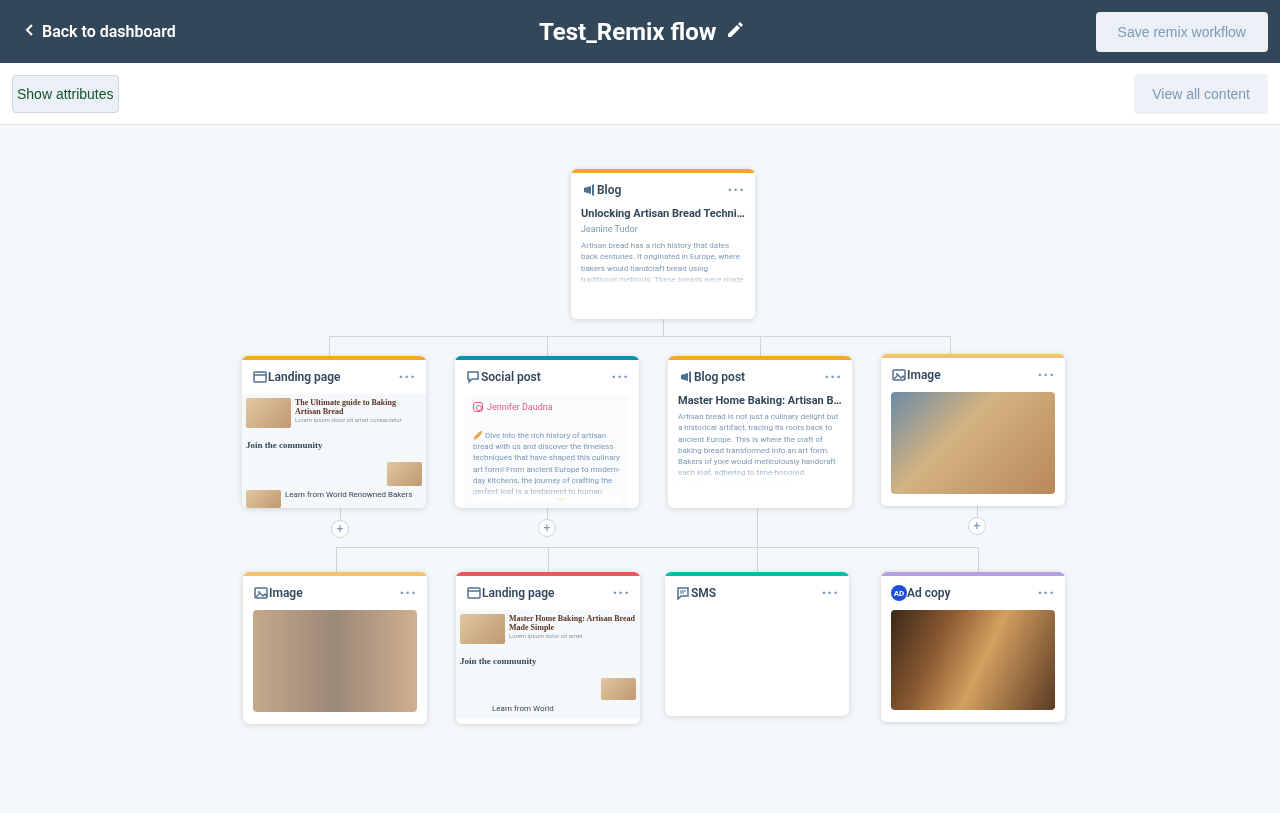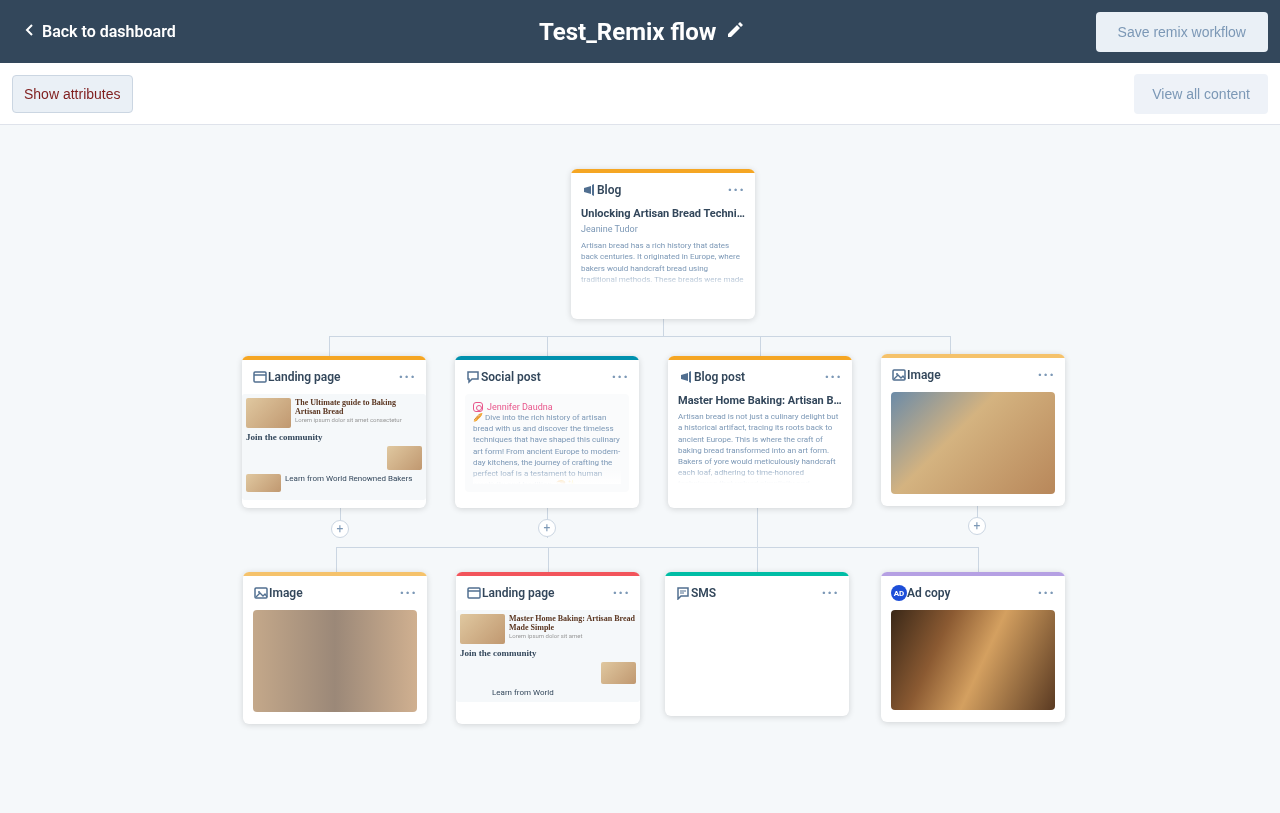--- a/index.html
+++ b/index.html
@@ -6,21 +6,21 @@
 body { font-family: -apple-system, BlinkMacSystemFont, "Segoe UI", Roboto, sans-serif; background: #f5f8fa; width: 1280px; height: 813px; overflow: hidden; }
 
 .topbar { background: #33475b; height: 63px; display: flex; align-items: center; justify-content: space-between; padding: 0 12px; }
 .back-link { color: #fff; display: flex; align-items: center; gap: 8px; font-size: 16px; font-weight: 600; cursor: pointer; padding: 8px 12px; }
 .title-wrap { display: flex; align-items: center; gap: 10px; }
 .page-title { color: #fff; font-size: 24px; font-weight: 700; }
 .edit-icon { color: #fff; cursor: pointer; }
 .save-btn { background: #eaf0f6; color: #7c98b6; border: none; border-radius: 4px; padding: 12px 22px; font-size: 14px; font-weight: 500; cursor: pointer; }
 
 .subbar { background: #fff; height: 62px; display: flex; align-items: center; justify-content: space-between; padding: 0 12px; border-bottom: 1px solid #dfe3eb; }
-.attr-btn { background: #eaf0f6; color: #7f1d1d; border: 1px solid #cbd6e2; border-radius: 4px; padding: 10px 11px; font-size: 14px; font-weight: 500; cursor: pointer; }
+.attr-btn { background: #eaf0f6; color: #14532d; border: 1px solid #cbd6e2; border-radius: 4px; padding: 10px 4px; font-size: 14px; font-weight: 500; cursor: pointer; }
 .view-btn { background: #eef2f8; color: #7c98b6; border: none; border-radius: 4px; padding: 12px 18px; font-size: 14px; font-weight: 500; cursor: pointer; }
 
 .canvas { position: relative; width: 100%; height: calc(100% - 125px); }
 
 .card { position: absolute; background: #fff; border-radius: 6px; box-shadow: 0 1px 6px rgba(0,0,0,0.15); width: 184px; overflow: hidden; }
 .card.root { width: 184px; }
 .card .stripe { height: 4px; }
 .card-head { display: flex; align-items: center; padding: 9px 10px; }
 .card-type { font-size: 12px; font-weight: 600; color: #33475b; flex: 1; }
 .more { color: #7c98b6; cursor: pointer; font-size: 16px; line-height: 1; font-weight: 700; letter-spacing: 1px;}
@@ -28,22 +28,22 @@
 .card-title { font-size: 11px; font-weight: 700; color: #33475b; line-height: 1.3; margin-bottom: 3px; overflow: hidden; text-overflow: ellipsis; white-space: nowrap; }
 .card-author { font-size: 9px; color: #7c98b6; margin-bottom: 6px; }
 .card-text { font-size: 8px; color: #7c98b6; line-height: 1.4; max-height: 48px; overflow: hidden; position: relative; }
 .card-text::after { content:""; position:absolute; bottom:0; left:0; right:0; height:16px; background: linear-gradient(transparent, #fff);}
 .card-img { background: linear-gradient(135deg,#d9c4a0,#b89068); border-radius: 4px; width: 100%; }
 .mini-preview { background: #f5f8fa; border-radius: 3px; padding: 4px; }
 .mini-row { display: flex; gap: 4px; margin-bottom: 4px; }
 .mini-thumb { background: linear-gradient(135deg,#e0c8a0,#c09870); border-radius: 2px; }
 .mini-title { font-size: 8px; font-weight: 700; color: #5a3520; font-family: Georgia, serif; }
 .mini-text { font-size: 6px; color: #999; line-height:1.2; }
-.community { font-size: 9px; font-weight: 700; color: #33475b; margin: 4px 0; font-family: Georgia, serif; }
-.social-author { font-size: 9px; color: #e8568b; margin-bottom: 0; display:flex; align-items:center; gap:4px; }
+.community { font-size: 9px; font-weight: 700; color: #33475b; margin: 12px 0; font-family: Georgia, serif; }
+.social-author { font-size: 9px; color: #e8568b; margin-bottom: 18px; display:flex; align-items:center; gap:4px; }
 .social-body { background:#fafbfc; border-radius:4px; padding:8px; }
 .ig { width:10px; height:10px; border:1px solid #e8568b; border-radius:3px; display:inline-block; position:relative;}
 .ig::after{content:""; position:absolute; width:4px; height:4px; border:1px solid #e8568b; border-radius:50%; top:2px; left:2px;}
 .ad-badge { width:16px; height:16px; border-radius:50%; background:#1d4ed8; color:#fff; font-size:8px; display:flex; align-items:center; justify-content:center; font-weight:700; }
 .node-icon { display:inline-flex; width:16px; height:16px; align-items:center; justify-content:center; }
 
 .plus { position: absolute; width: 18px; height: 18px; border-radius: 50%; background: #fff; border: 1px solid #cbd6e2; color: #7c98b6; display: flex; align-items: center; justify-content: center; font-size: 12px; cursor: pointer; z-index: 5; }
 
 .conn { position: absolute; background: #cbd6e2; z-index: 0; }
 </style>

